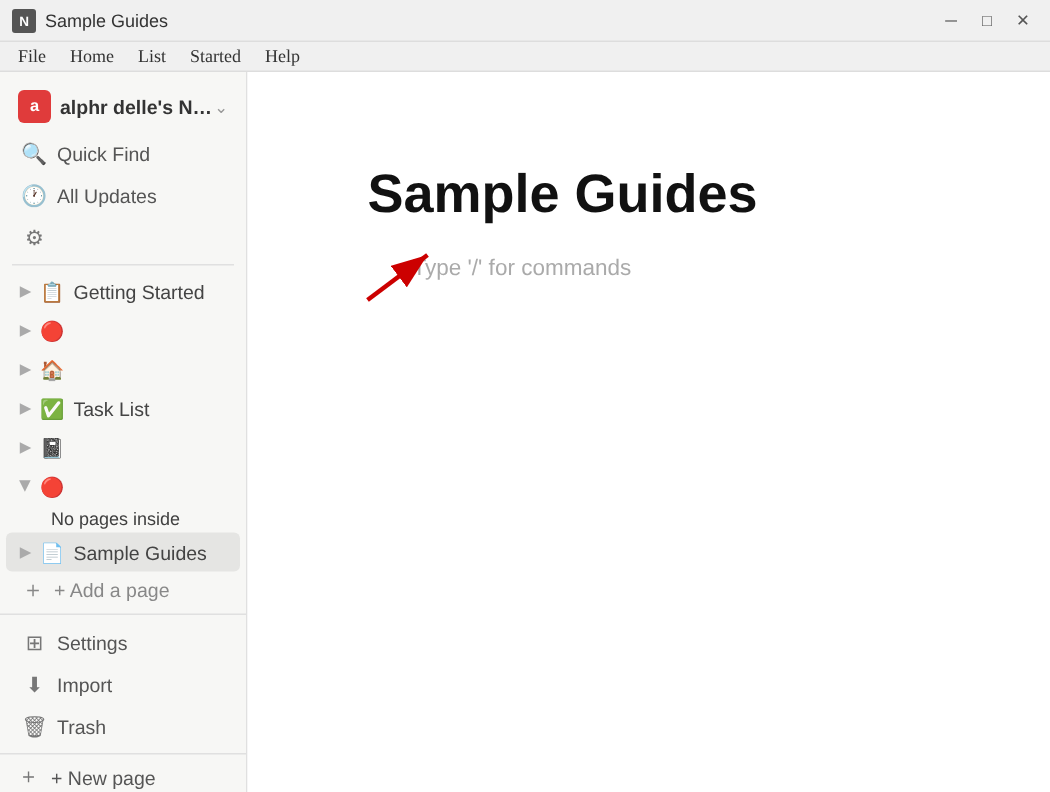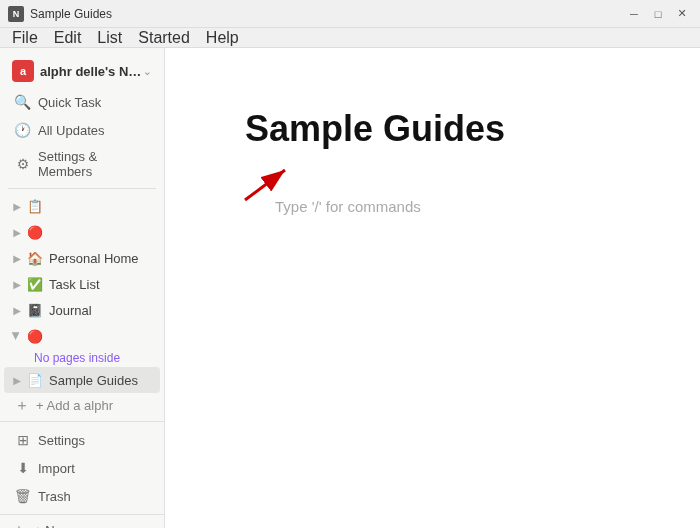--- a/index.html
+++ b/index.html
@@ -58,25 +58,25 @@
       background: #f0f0f0;
       height: 20px;
       display: flex;
       align-items: center;
       padding: 0 4px;
       border-bottom: 1px solid #ddd;
       flex-shrink: 0;
     }
     .menu-item {
       padding: 0 8px;
-      font-size: 16px;
+      font-size: 12px;
       color: #333;
       cursor: pointer;
       height: 100%;
-      display: flex; align-items: center;
+      display: flex; align-items: center; font-family: Liberation Serif, serif;
     }
 
     
     .app-body {
       display: flex;
       flex: 1;
       overflow: hidden;
     }
 
     
@@ -183,21 +183,21 @@
       flex-shrink: 0;
     }
     .page-label {
       flex: 1;
       white-space: nowrap;
       overflow: hidden;
       text-overflow: ellipsis;
     }
     .no-pages-inside {
       font-size: 12px;
-      color: #8b5cf6;
+      color: #404040;
       padding: 2px 8px 2px 34px;
     }
     .add-page-item {
       display: flex;
       align-items: center;
       padding: 4px 10px;
       cursor: pointer;
       color: #888;
       font-size: 13px;
       border-radius: 4px;
@@ -259,21 +259,20 @@
     }
     .placeholder-area {
       position: relative;
       display: flex;
       align-items: center;
     }
     .placeholder-text {
       color: #aaa;
       font-size: 15px;
       margin-left: 30px;
-      margin-top: 28px;
     }
     .arrow-indicator {
       position: absolute;
       left: -10px;
       top: -8px;
     }
     
   </style>
 </head>
 <body>
@@ -285,93 +284,91 @@
   <span class="title-bar-title">Sample Guides</span>
   <div class="title-bar-controls">
     <button class="tb-btn">─</button>
     <button class="tb-btn">□</button>
     <button class="tb-btn close">✕</button>
   </div>
 </div>
 
 <div class="menu-bar">
   <span class="menu-item">File</span>
-  <span class="menu-item">Edit</span>
+  <span class="menu-item">Home</span>
   <span class="menu-item">List</span>
   <span class="menu-item">Started</span>
   <span class="menu-item">Help</span>
 </div>
 
 <div class="app-body">
 
   <div class="sidebar">
     <div class="sidebar-top">
 
       <div class="sidebar-workspace">
         <div class="workspace-avatar">
           <span>a</span>
         </div>
         <span class="workspace-name">alphr delle's Notion</span>
         <span class="workspace-chevron">⌄</span>
       </div>
 
       <div class="sidebar-nav-item">
         <span class="nav-icon">🔍</span>
-        <span>Quick Task</span>
+        <span>Quick Find</span>
       </div>
       <div class="sidebar-nav-item">
         <span class="nav-icon">🕐</span>
         <span>All Updates</span>
       </div>
       <div class="sidebar-nav-item">
         <span class="nav-icon">⚙</span>
-        <span>Settings &amp; Members</span>
       </div>
 
       <div class="sidebar-divider"></div>
 
       <div class="page-item">
         <span class="page-chevron">▶</span>
         <span class="page-icon">📋</span>
+        <span class="page-label">Getting Started</span>
       </div>
       <div class="page-item">
         <span class="page-chevron">▶</span>
         <span class="page-icon" style="color:#e03b3b;">🔴</span>
       </div>
       <div class="page-item">
         <span class="page-chevron">▶</span>
         <span class="page-icon">🏠</span>
-        <span class="page-label">Personal Home</span>
       </div>
       <div class="page-item">
         <span class="page-chevron">▶</span>
         <span class="page-icon">✅</span>
         <span class="page-label">Task List</span>
       </div>
       <div class="page-item">
         <span class="page-chevron">▶</span>
         <span class="page-icon">📓</span>
-        <span class="page-label">Journal</span>
       </div>
 
       <div class="page-item">
         <span class="page-chevron open">▶</span>
         <span class="page-icon" style="color:#e03b3b;">🔴</span>
       </div>
       <div class="no-pages-inside">No pages inside</div>
 
       <div class="page-item active">
         <span class="page-chevron">▶</span>
         <span class="page-icon">📄</span>
         <span class="page-label">Sample Guides</span>
       </div>
 
       <div class="add-page-item">
         <span class="add-icon">＋</span>
-        <span>+ Add a alphr</span>
+        <span>+ Add a page</span>
       </div>
     </div>
 
     <div style="flex:1;"></div>
 
     <div class="sidebar-bottom">
       <div class="sidebar-footer-item">
         <span class="nav-icon">⊞</span>
         <span>Settings</span>
       </div>

